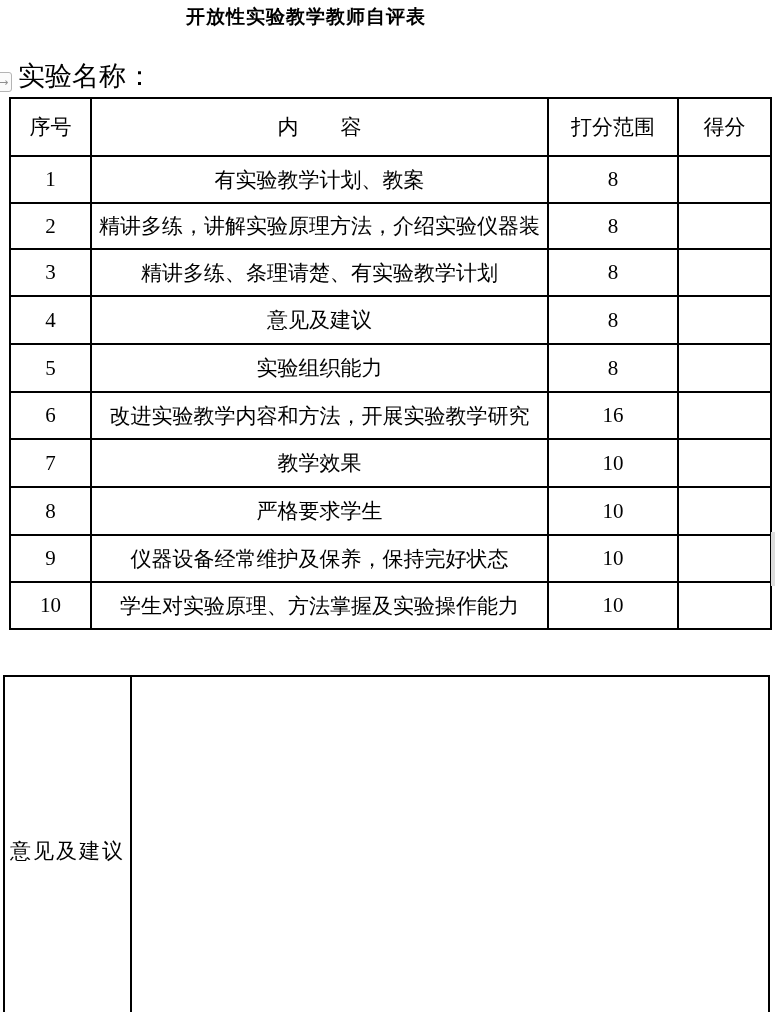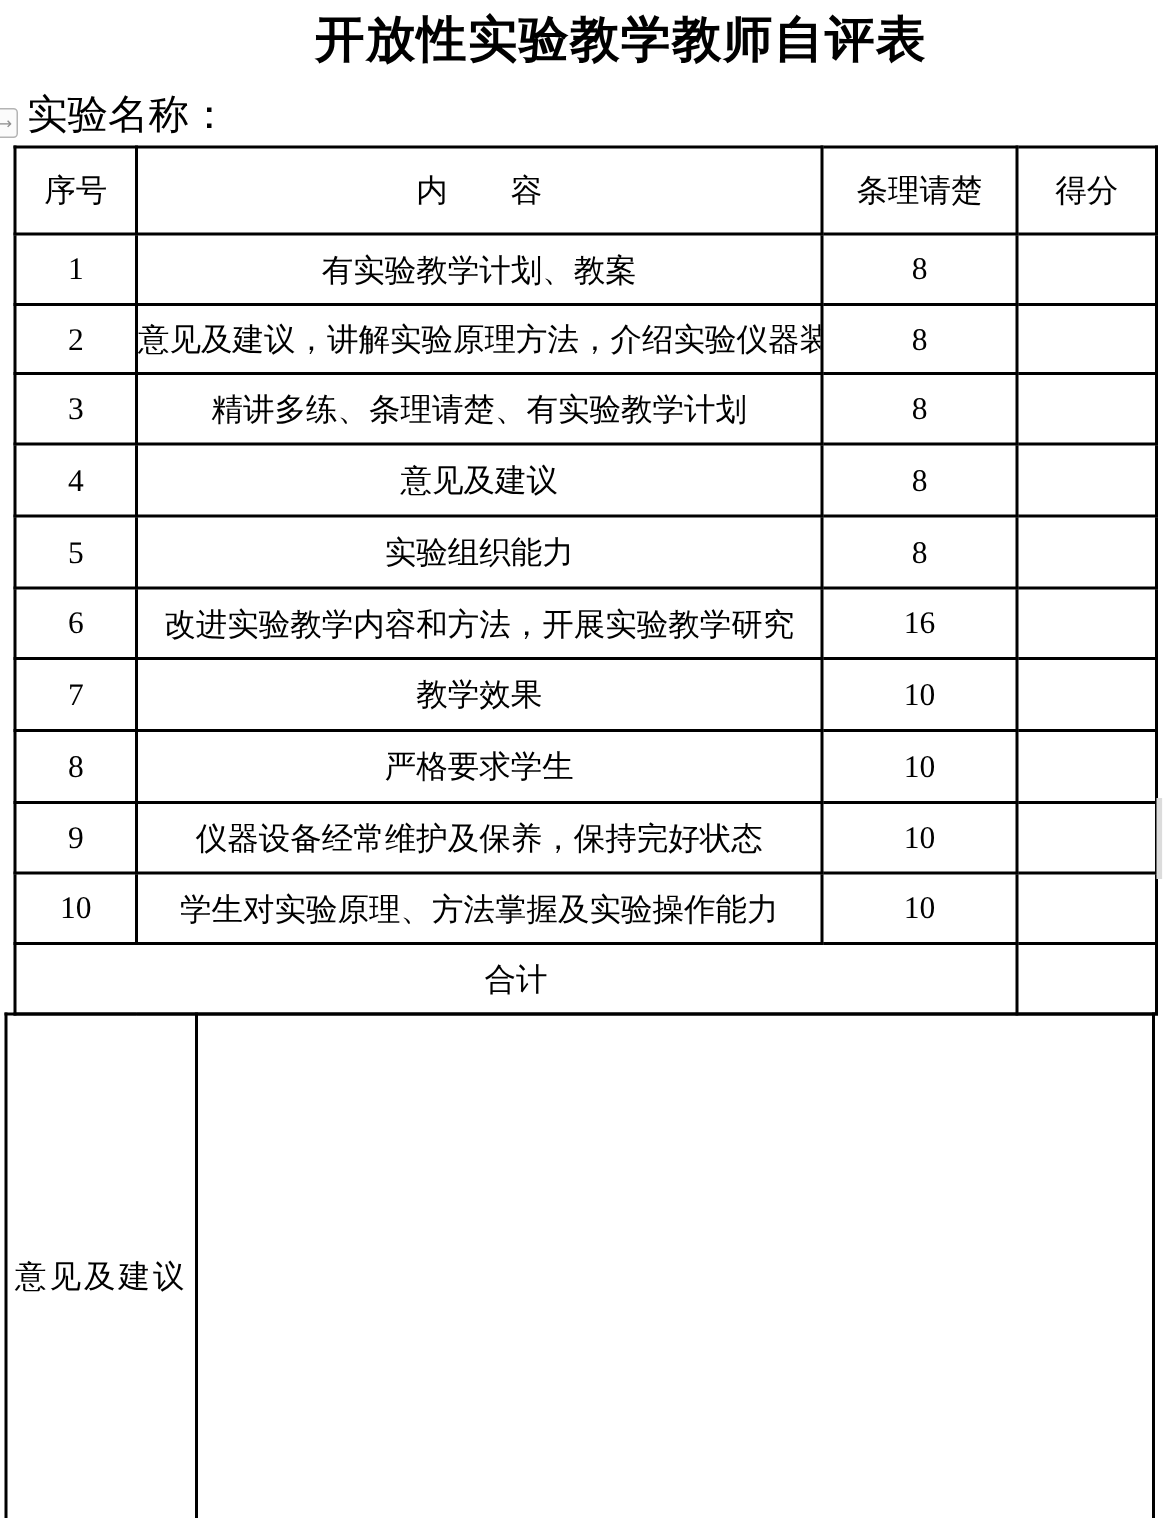--- a/index.html
+++ b/index.html
@@ -11,25 +11,24 @@
   }
   .page {
     position: relative;
     width: 775px; height: 1012px;
     background: #ffffff;
     overflow: hidden;
   }
   .doc-title {
     position: absolute;
     left: 186px; top: 4px;
-    font-size: 33px;
+    font-size: 19px;
     font-weight: bold;
     letter-spacing: 1px;
     white-space: nowrap;
-    margin-left: 24px;
   }
   .meta-label { position: absolute; top: 58px; font-size: 27px; white-space: nowrap; }
   .meta-name { left: 18px; }
   .meta-instructor { left: 432px; }
   .cursor-marker {
     position: absolute;
     left: -5px; top: 72px;
     width: 17px; height: 20px;
     border: 1px solid #b4b4b4;
     border-radius: 3px;
@@ -95,32 +94,32 @@
     <colgroup>
       <col style="width:81px">
         <col style="width:457px">
         <col style="width:130px">
         <col style="width:93px">
     </colgroup>
     <tbody>
         <tr style="height:58px">
       <th>序号</th>
       <th>内　　容</th>
-      <th>条理请楚</th>
+      <th>打分范围</th>
       <th>得分</th>
     </tr>
     <tr style="height:47px">
       <td>1</td>
       <td>有实验教学计划、教案</td>
       <td>8</td>
       <td></td>
     </tr>
     <tr style="height:46px">
       <td>2</td>
-      <td>意见及建议，讲解实验原理方法，介绍实验仪器装</td>
+      <td>精讲多练，讲解实验原理方法，介绍实验仪器装</td>
       <td>8</td>
       <td></td>
     </tr>
     <tr style="height:47px">
       <td>3</td>
       <td>精讲多练、条理请楚、有实验教学计划</td>
       <td>8</td>
       <td></td>
     </tr>
     <tr style="height:48px">
@@ -158,24 +157,20 @@
       <td>仪器设备经常维护及保养，保持完好状态</td>
       <td>10</td>
       <td></td>
     </tr>
     <tr style="height:47px">
       <td>10</td>
       <td>学生对实验原理、方法掌握及实验操作能力</td>
       <td>10</td>
       <td></td>
     </tr>
-    <tr style="height:47px">
-      <td colspan="3">合计</td>
-      <td></td>
-    </tr>
   </tbody>
     </table>
 
   <table class="comments-table">
     <colgroup>
       <col style="width:127px">
         <col style="width:638px">
     </colgroup>
     <tbody>
         <tr>

